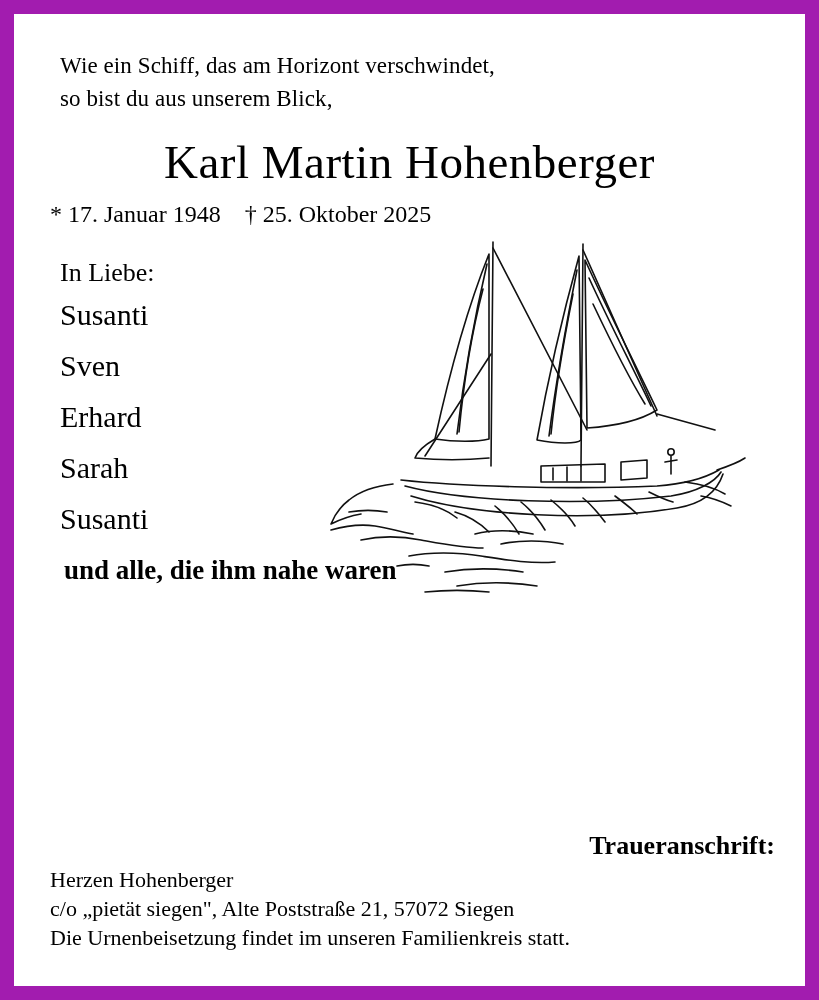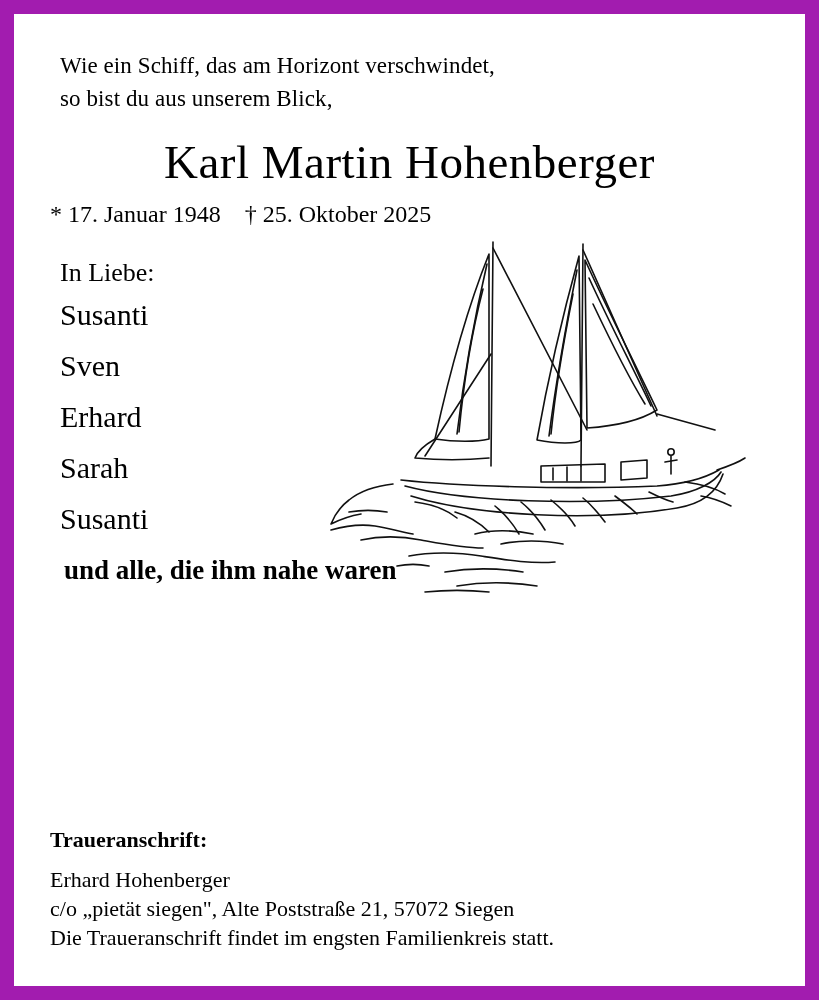--- a/index.html
+++ b/index.html
@@ -89,23 +89,24 @@
     width: 470px;
     height: 400px;
   }
   .footer {
     position: absolute;
     left: 36px;
     bottom: 34px;
     right: 30px;
   }
   .footer-title {
-    font-size: 22px;
+    font-size: 26px;
     font-weight: bold;
-    margin-bottom: 12px;
+    margin-bottom: 4px;
+    text-align: right;
   }
   .footer-line {
     font-size: 22px;
     line-height: 1.32;
     white-space: pre;
   }
 </style>
 </head>
 <body>
 
@@ -195,19 +196,19 @@
             <path d="M380,248 C396,250 410,254 420,260"></path>
             <path d="M396,262 C408,264 418,268 426,272"></path>
           </g>
         </svg>
       </div>
 
     </div>
 
     <div class="footer">
       <div class="footer-title">Traueranschrift:</div>
-      <div class="footer-line">Erhard Hohenberger</div>
+      <div class="footer-line">Herzen Hohenberger</div>
       <div class="footer-line">c/o „pietät siegen", Alte Poststraße 21, 57072 Siegen</div>
-      <div class="footer-line">Die Traueranschrift findet im engsten Familienkreis statt.</div>
+      <div class="footer-line">Die Urnenbeisetzung findet im unseren Familienkreis statt.</div>
     </div>
 
   </div>
 </div>
 
 </body></html>

